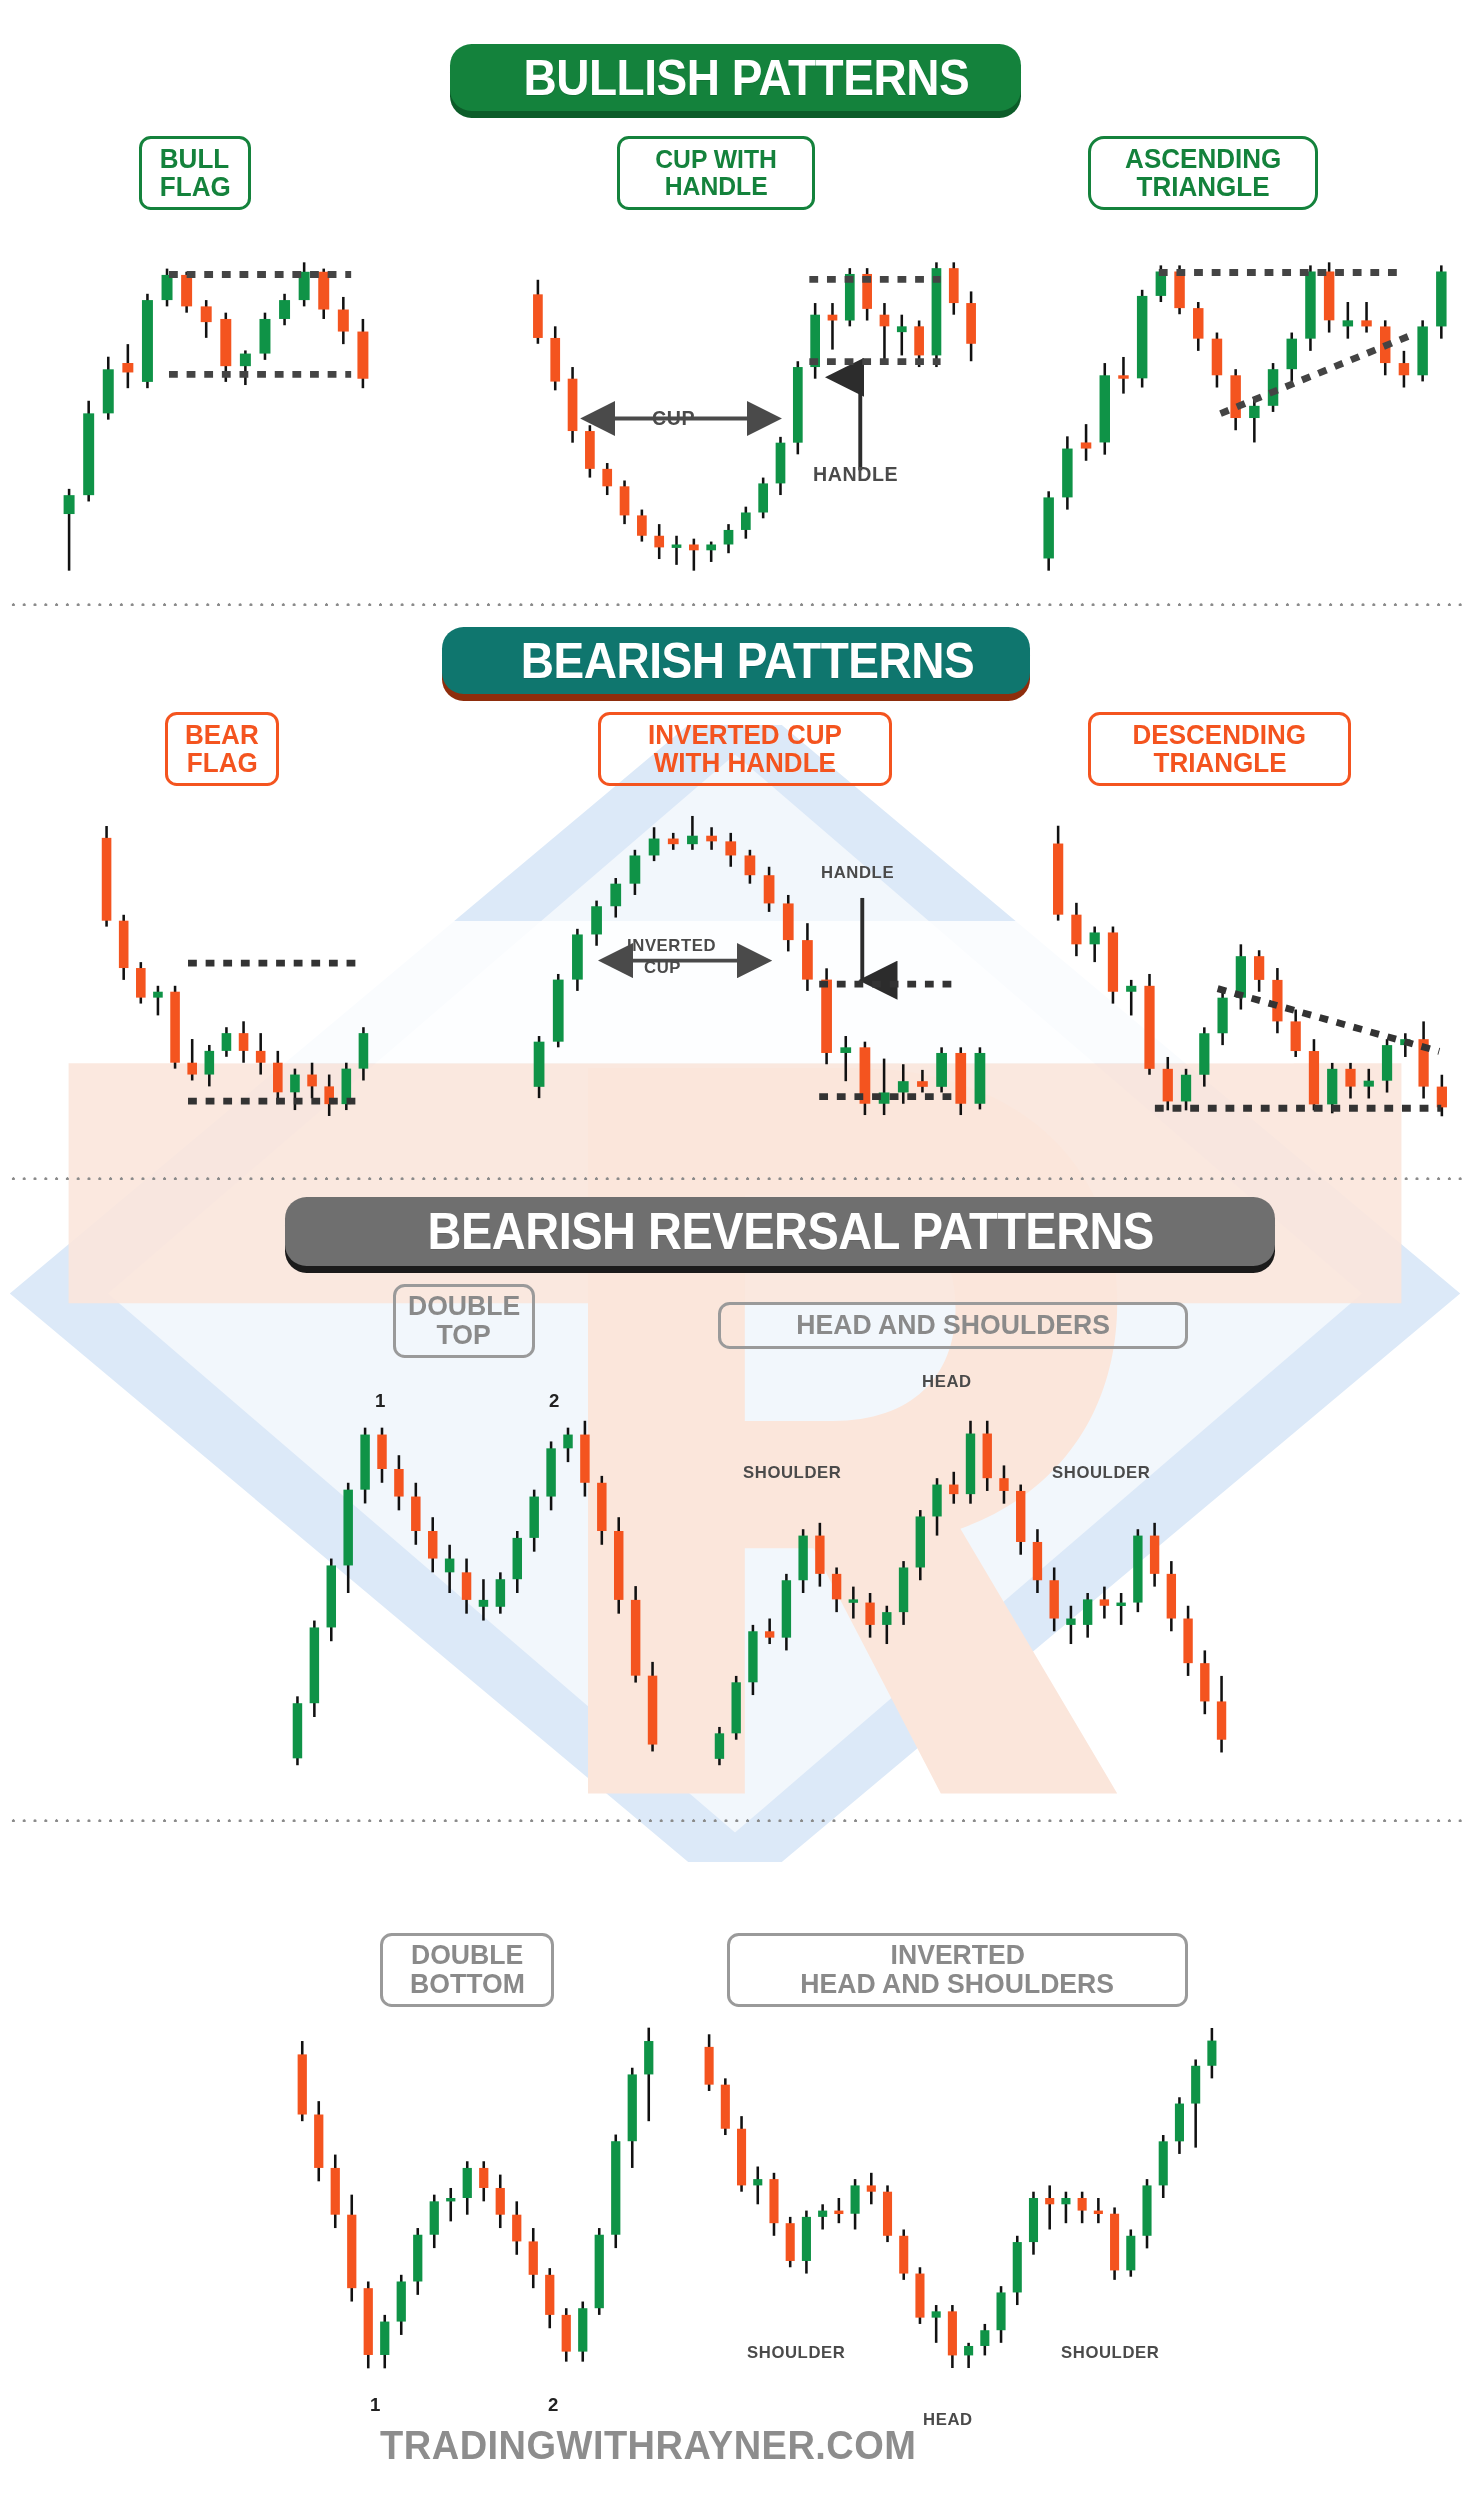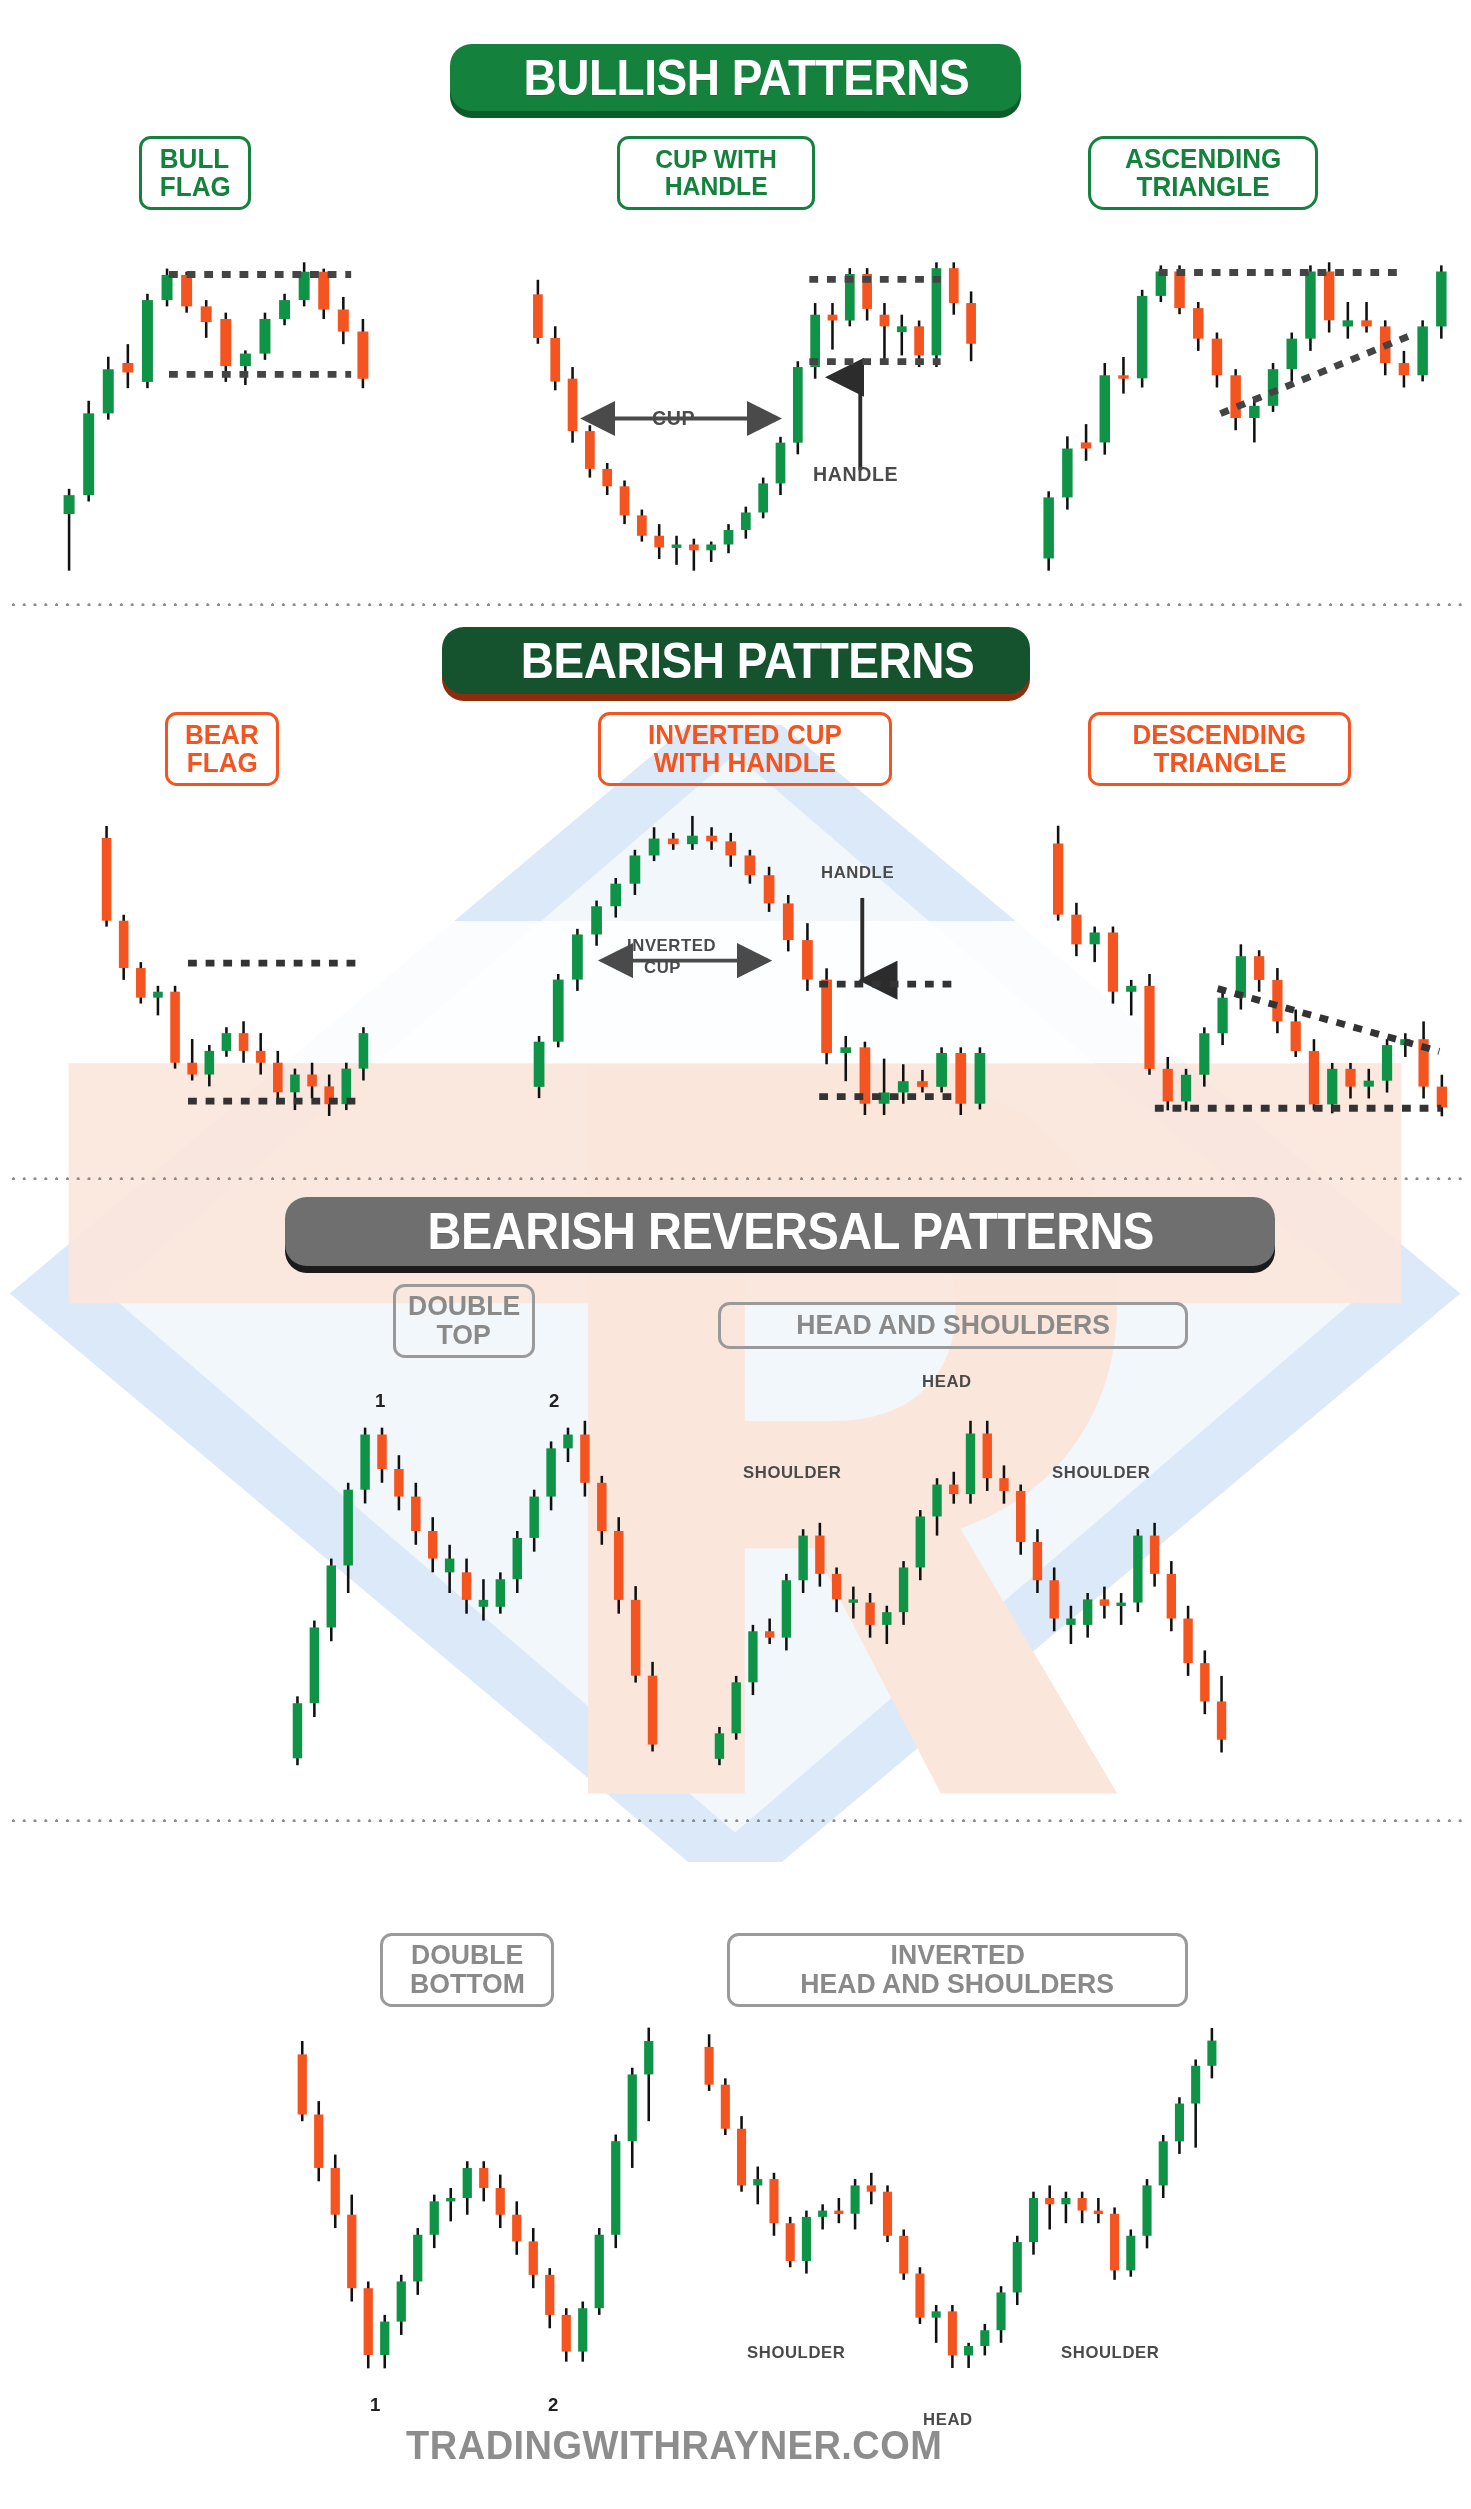--- a/index.html
+++ b/index.html
@@ -55,21 +55,21 @@
     white-space: nowrap;
     text-shadow: 0 1px 0 rgba(0,0,0,0.12);
     font-stretch: condensed;
     padding-left: 22px;
   }
   .banner .btxt {
     transform: scaleX(0.92);
     display: inline-block;
   }
   .banner.green  { background:#14823c; box-shadow: 0 6.9px 0 #0c5c29; }
-  .banner.orange { background:#14532d; box-shadow: 0 6.9px 0 #8e2d0c; }
+  .banner.orange { background:#0f766e; box-shadow: 0 6.9px 0 #8e2d0c; }
   .banner.gray   { background:#6f6f6f; box-shadow: 0 6.9px 0 #1b1b1b; }
 
   
   .plabel {
     position: absolute;
     z-index: 6;
     display: flex;
     flex-direction: column;
     align-items: center;
     justify-content: center;
@@ -118,21 +118,20 @@
   #footer {
     position: absolute;
     left: 0; top: 2423px;
     width: 1297px;
     text-align: center;
     color: #8d8d8d;
     font-size: 40px;
     font-weight: 700;
     letter-spacing: 0.5px;
     z-index: 8;
-    margin-left: 26px;
   }
   #footer span { display:inline-block; transform: scaleX(0.95); }
 </style>
 </head>
 <body>
 
 <div id="page">
 
   <svg id="watermark" viewBox="0 0 1501 1160" preserveAspectRatio="none">
     <g opacity="1">

